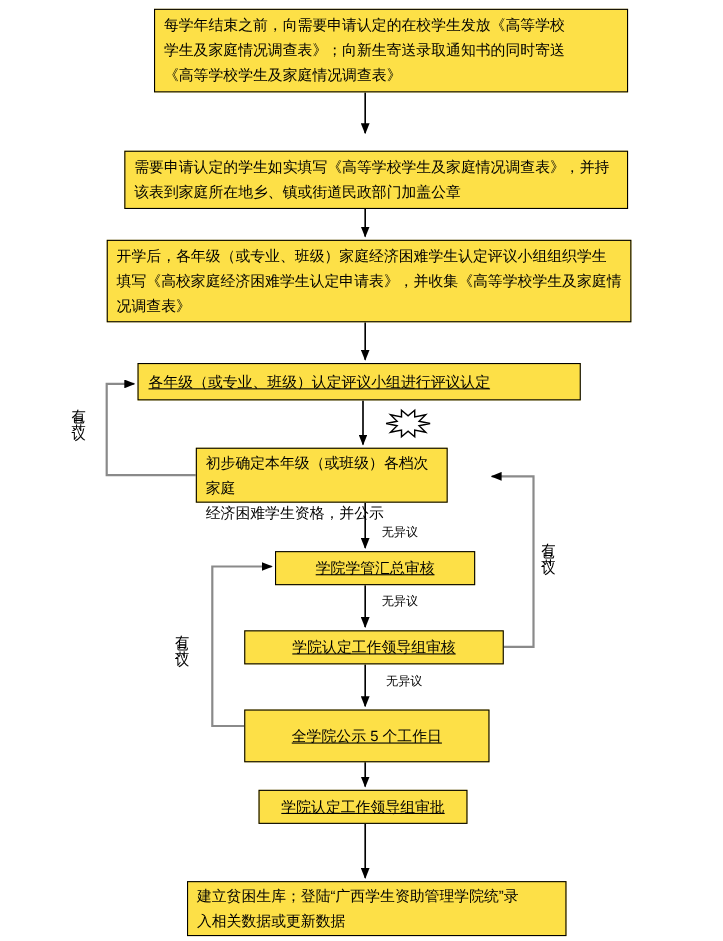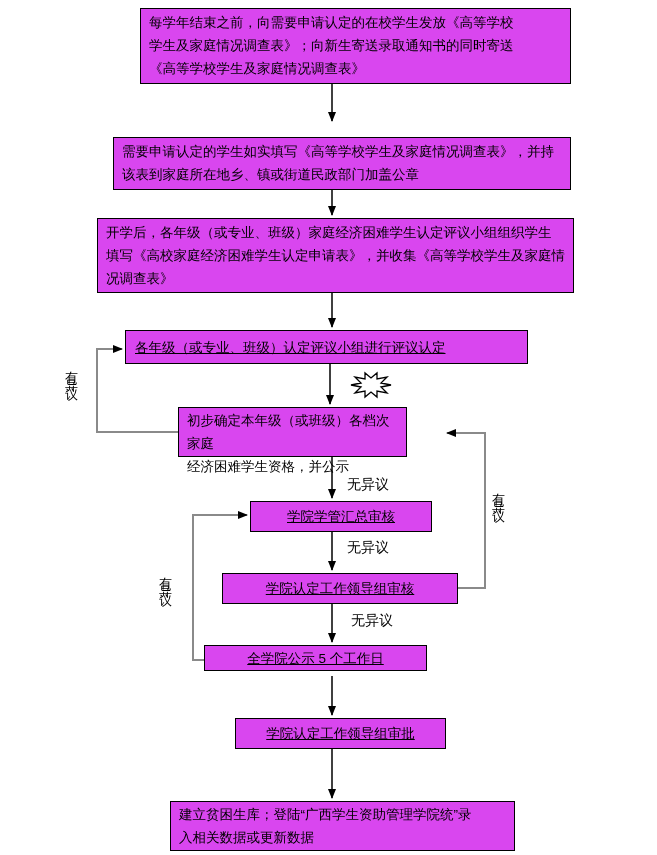--- a/index.html
+++ b/index.html
@@ -14,21 +14,21 @@
   }
   .connectors {
     position: absolute;
     left: 0; top: 0;
     width: 657px; height: 855px;
   }
   .box {
     position: absolute;
     box-sizing: border-box;
     border: 1px solid #000000;
-    background: #d946ef;
+    background: #fde047;
     font-size: 13.5px;
     line-height: 23px;
     white-space: pre-line;
     color: #000000;
   }
   .multiline { padding: 2px 8px 0 8px; }
   .oneline {
     display: flex;
     align-items: center;
     white-space: nowrap;
@@ -37,27 +37,27 @@
   .centered { justify-content: center; }
   .leftpad { padding-left: 9px; }
 
   .b1  { left:140px; top:8px;   width:431px; height:76px; }
   .b2  { left:113px; top:137px; width:458px; height:53px; }
   .b3  { left:97px;  top:218px; width:477px; height:75px; }
   .b4  { left:125px; top:330px; width:403px; height:34px; }
   .b5  { left:178px; top:407px; width:229px; height:50px; padding-top:1px; }
   .b6  { left:250px; top:501px; width:182px; height:31px; }
   .b7  { left:222px; top:573px; width:236px; height:31px; }
-  .b8  { left:204px; top:645px; width:223px; height:26px;text-align:right; }
-  .b9  { left:235px; top:718px; width:211px; height:31px;text-align:center; }
+  .b8  { left:222px; top:645px; width:223px; height:48px;text-align:right; }
+  .b9  { left:235px; top:718px; width:190px; height:31px;text-align:center; }
   .b10 { left:170px; top:801px; width:345px; height:50px; padding-top:1px; }
 
   .edge-label {
     position: absolute;
-    font-size: 14px;
+    font-size: 11px;
     color: #000000;
     white-space: nowrap;
   }
   .no1 { left:347px; top:476px; }
   .no2 { left:347px; top:539px; }
   .no3 { left:351px; top:612px; }
   .vlabel {
     writing-mode: vertical-rl;
     text-orientation: upright;
     letter-spacing: 8px;

